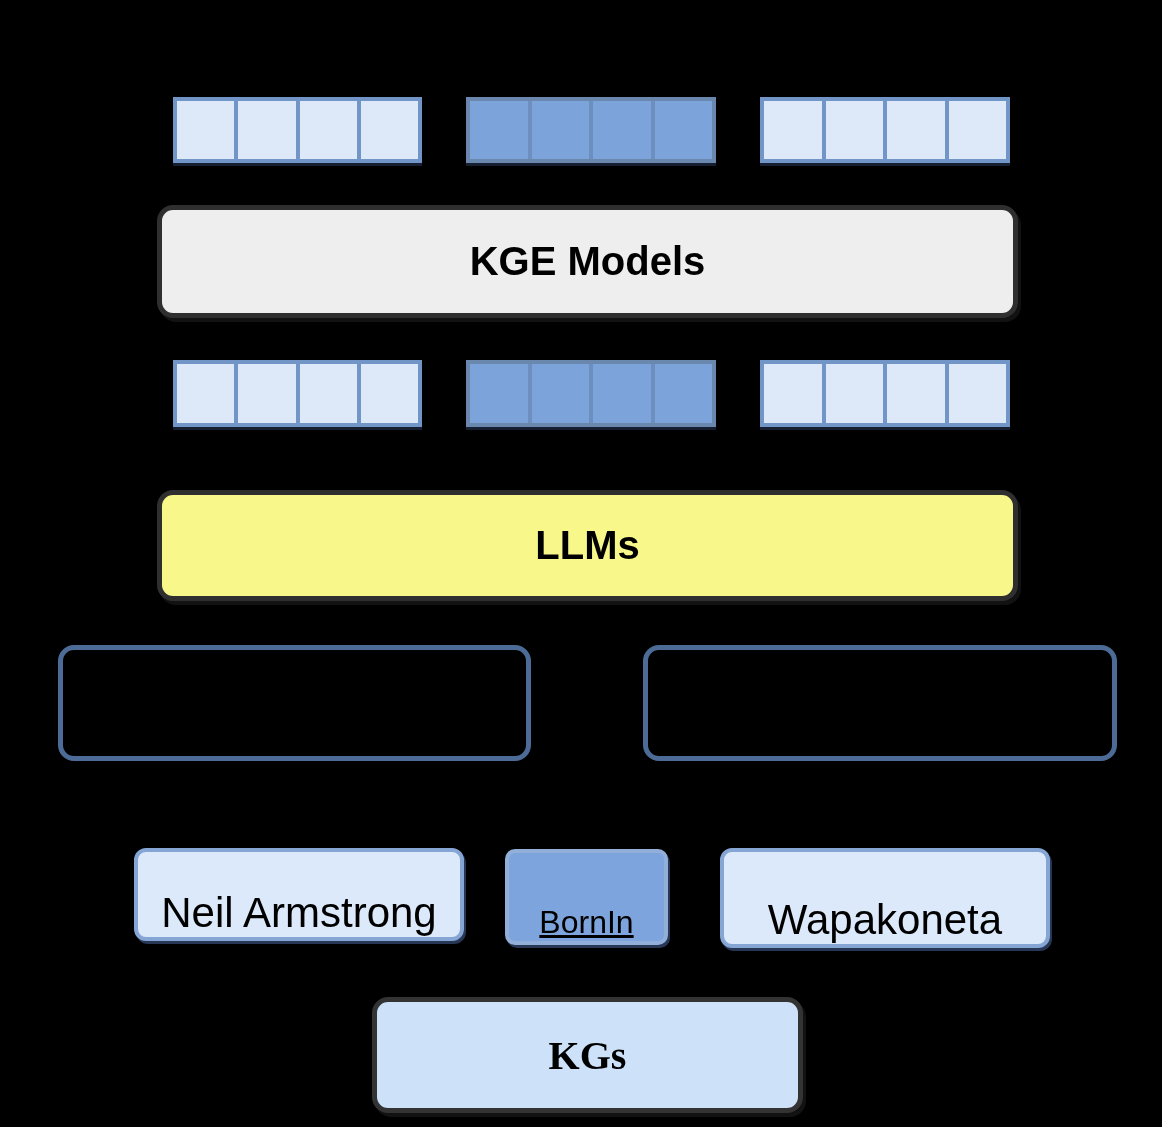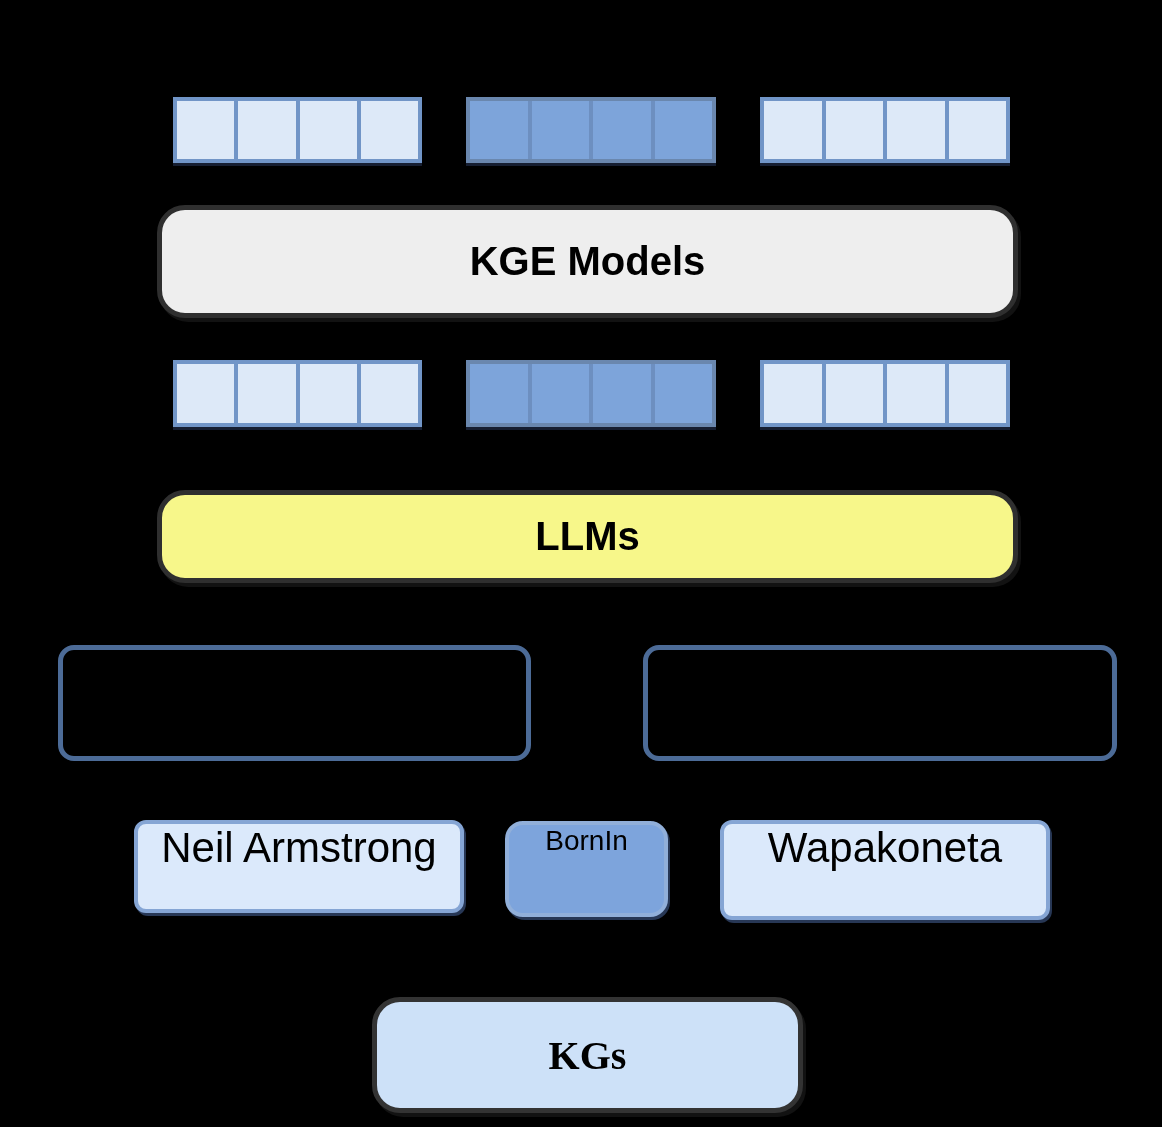--- a/index.html
+++ b/index.html
@@ -43,43 +43,44 @@
   }
   .vec.light{border:4px solid var(--vector-light-border);}
   .vec.dark{border:4px solid #6a87ae;}
   .vec .cell{flex:1;box-sizing:border-box;}
   .vec.light .cell{background:var(--vector-light-fill);border-left:4px solid var(--vector-light-border);}
   .vec.dark .cell{background:var(--vector-dark-fill);border-left:4px solid var(--vector-dark-border);}
   .vec .cell:first-child{border-left:none;}
 
   
   .bigbox{
-    border-radius:28px;
+    border-radius:16px;
     display:flex;align-items:center;justify-content:center;
     font-weight:bold;font-size:40px;
     box-shadow:3px 4px 0 rgba(20,20,20,.9);
   }
   .kge{background:var(--kge-fill);border:5px solid var(--kge-border);}
   .llms{background:var(--llms-fill);border:5px solid var(--llms-border);}
   .kgs{background:var(--kgs-fill);border:5px solid var(--kgs-border);font-family:Liberation Serif, serif;}
 
   
   .frame{
     border:5px solid var(--frame-border);
     border-radius:16px;background:transparent;
   }
 
   
   .node{
-    display:flex;align-items:flex-start;justify-content:center;
+    display:flex;align-items:flex-end;justify-content:center;
     border-radius:12px;
     box-shadow:2px 3px 0 rgba(60,85,130,.65);
+    margin-top:28px;
   }
   .entity{background:var(--entity-fill);border:4px solid var(--entity-border);font-size:42px;}
-  .relation{background:var(--relation-fill);border:4px solid var(--relation-border);border-radius:18px;font-size:28px;}
+  .relation{background:var(--relation-fill);border:4px solid var(--relation-border);border-radius:10px;font-size:32px;text-decoration:underline;}
 </style>
 </head>
 <body>
 
 <div class="vec-row" style="top:97px;height:66px;">
     <div class="vec light" style="width: 249px;">
       <div class="cell"></div>
       <div class="cell"></div>
       <div class="cell"></div>
       <div class="cell"></div>
@@ -116,21 +117,21 @@
       <div class="cell"></div>
     </div>
     <div class="vec light" style="width: 250px;">
       <div class="cell"></div>
       <div class="cell"></div>
       <div class="cell"></div>
       <div class="cell"></div>
     </div>
   </div>
 
-<div class="abs bigbox llms" style="left:157px;top:490px;width:861px;height:93px;">
+<div class="abs bigbox llms" style="left:157px;top:490px;width:861px;height:111px;">
   <span>LLMs</span>
 </div>
 
 <div class="abs frame" style="left:58px;top:645px;width:473px;height:116px;"></div>
 <div class="abs frame" style="left:643px;top:645px;width:474px;height:116px;"></div>
 
 <div class="abs node entity" style="left:134px;top:820px;width:330px;height:93px;">
   <span>Neil Armstrong</span>
 </div>
 <div class="abs node relation" style="left:505px;top:821px;width:163px;height:96px;">

